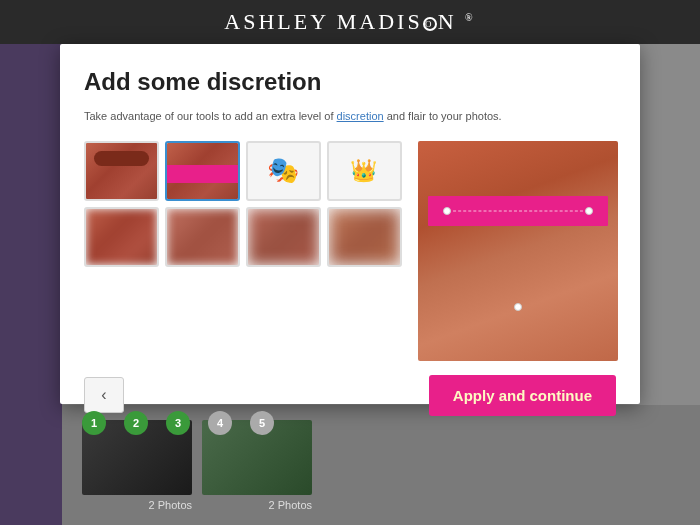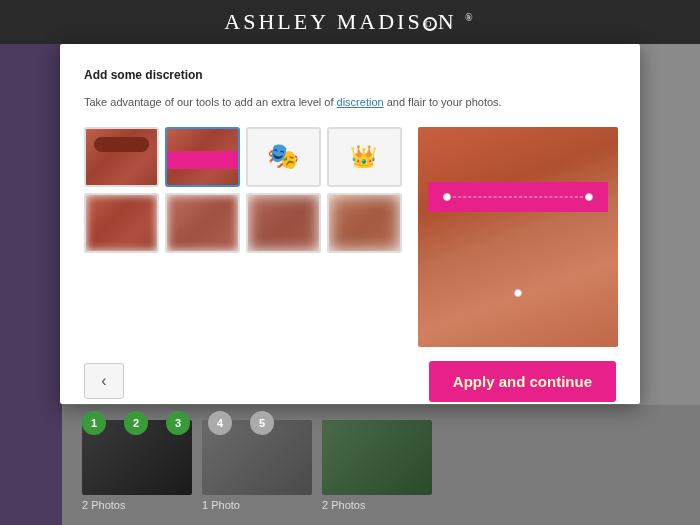--- a/index.html
+++ b/index.html
@@ -84,21 +84,21 @@
       background: #7a7a7a;
       display: flex;
       align-items: center;
       padding: 10px 20px;
       gap: 10px;
     }
 
     .thumb-item {
       display: flex;
       flex-direction: column;
-      align-items: flex-start;
+      align-items: flex-end;
       gap: 4px;
     }
 
     .thumb-img {
       width: 110px;
       height: 75px;
       background: #555;
       border-radius: 2px;
       overflow: hidden;
     }
@@ -172,21 +172,21 @@
       height: 360px;
       background: #fff;
       border-radius: 2px;
       box-shadow: 0 4px 20px rgba(0,0,0,0.4);
       padding: 24px;
       display: flex;
       flex-direction: column;
     }
 
     .modal-title {
-      font-size: 12px;
+      font-size: 24px;
       font-weight: bold;
       color: #222;
       margin-bottom: 12px;
     }
 
     .modal-desc {
       font-size: 11px;
       color: #555;
       line-height: 1.5;
       margin-bottom: 16px;
@@ -423,24 +423,20 @@
     <div class="step-line inactive"></div>
     <div class="step-circle inactive">5</div>
   </div>
 
   <div class="bottom-thumbs">
     <div class="thumb-item">
       <div class="thumb-img dark"></div>
       <span class="thumb-label">2 Photos</span>
     </div>
     <div class="thumb-item">
-      <div class="thumb-img gray"></div>
-      <span class="thumb-label">1 Photo</span>
-    </div>
-    <div class="thumb-item">
       <div class="thumb-img green-tint"></div>
       <span class="thumb-label">2 Photos</span>
     </div>
   </div>
 
   <div class="modal">
     <div class="modal-title">Add some discretion</div>
     <div class="modal-desc">
       Take advantage of our tools to add an extra level of <span class="highlight">discretion</span> and flair to your photos.
     </div>

